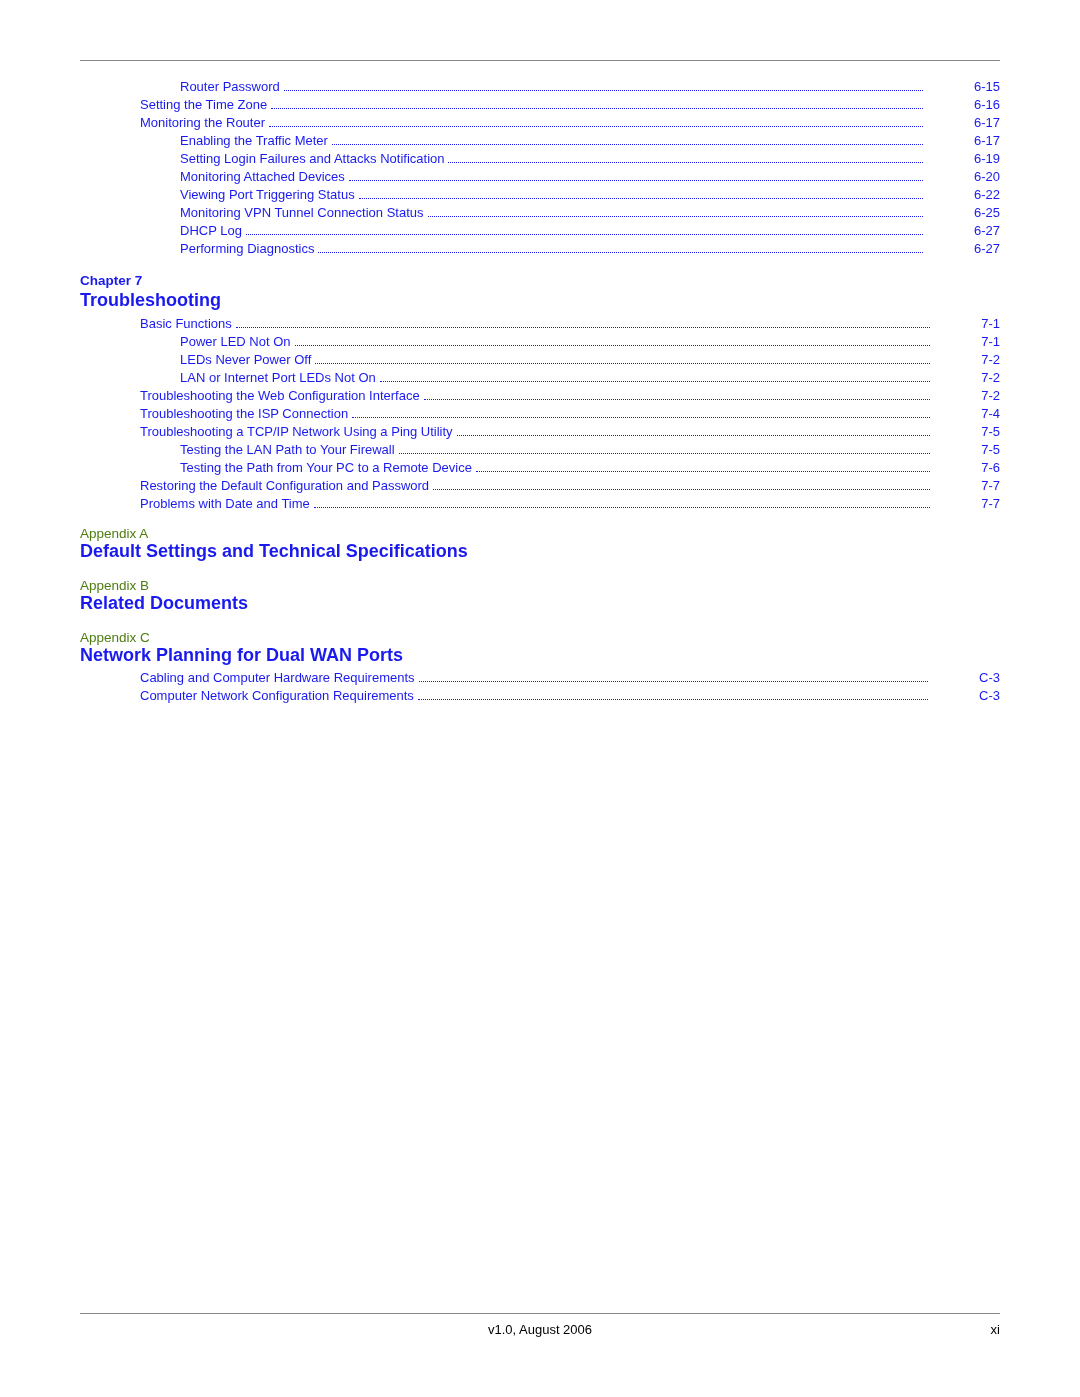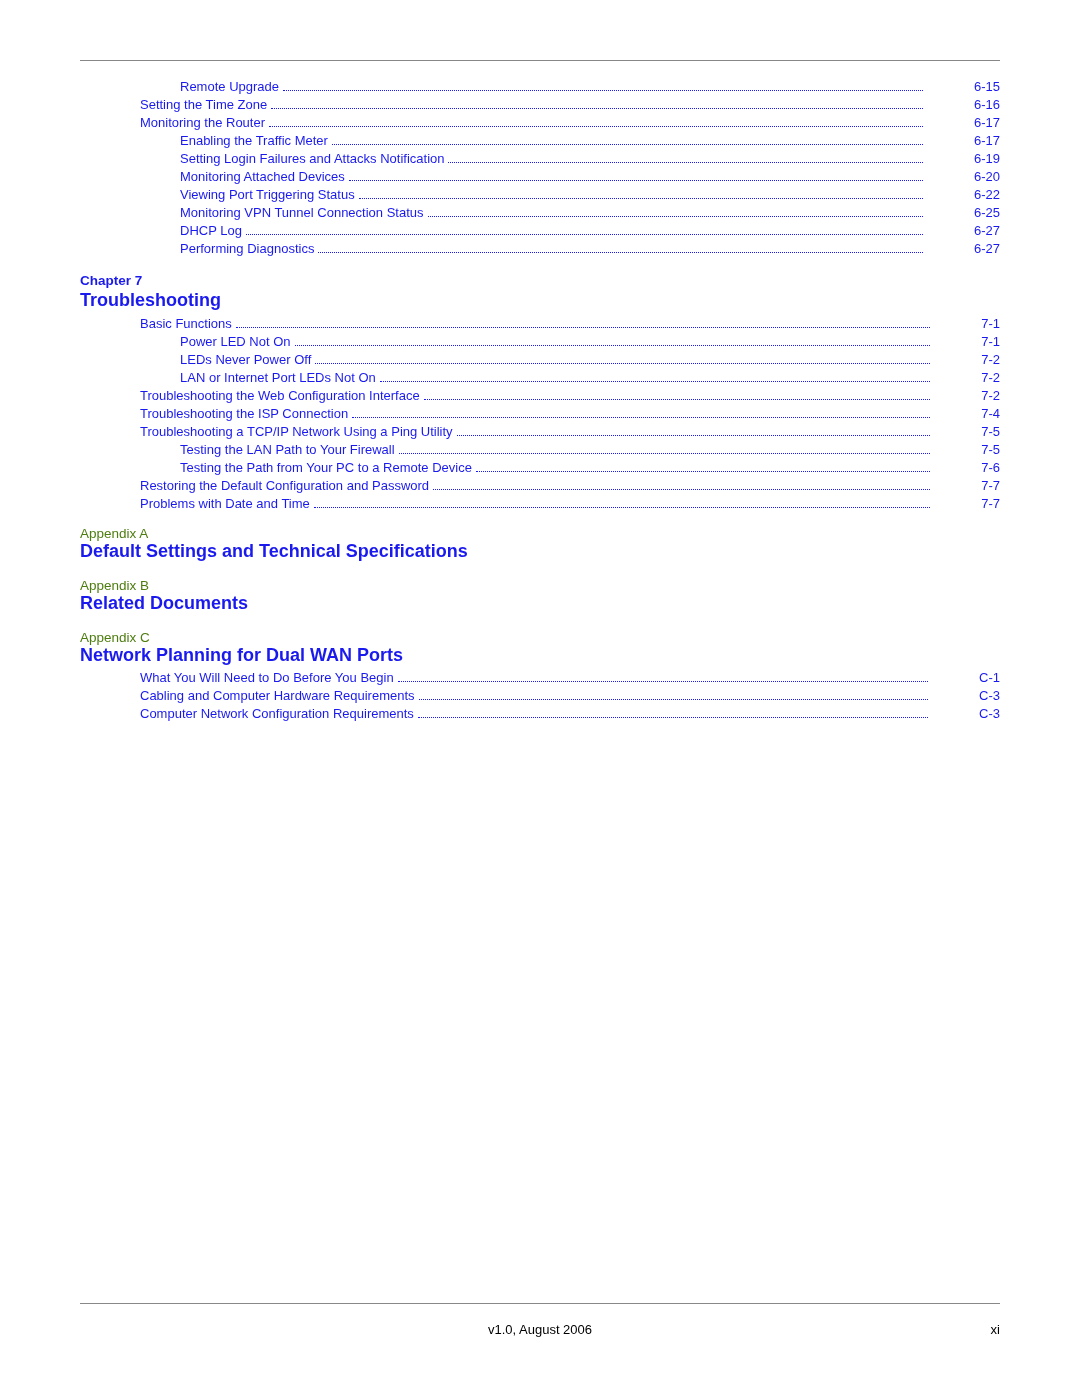--- a/index.html
+++ b/index.html
@@ -20,21 +20,20 @@
       display: flex;
       flex-direction: column;
     }
     .top-rule {
       border-top: 1.5px solid #888;
       margin-bottom: 18px;
     }
     .bottom-rule {
       border-top: 1.5px solid #888;
       margin-top: auto;
-      padding-top: 10px;
     }
     .toc-entry {
       display: flex;
       align-items: baseline;
       margin-bottom: 3px;
       color: #0000cc;
     }
     .toc-entry a, .toc-entry-text {
       color: #1a1aee;
       text-decoration: none;
@@ -97,21 +96,21 @@
   </style>
 </head>
 <body>
 
 <div class="page-container">
   <div class="top-rule"></div>
 
   <div>
 
   <div class="toc-entry indent-2">
-        <span class="toc-entry-text">Remote Upgrade</span>
+        <span class="toc-entry-text">Router Password</span>
         <span class="toc-dots"></span>
         <span class="toc-page">6-15</span>
       </div>
       <div class="toc-entry indent-1">
         <span class="toc-entry-text">Setting the Time Zone</span>
         <span class="toc-dots"></span>
         <span class="toc-page">6-16</span>
       </div>
       <div class="toc-entry indent-1">
         <span class="toc-entry-text">Monitoring the Router</span>
@@ -235,25 +234,20 @@
   </div>
 
   <div class="appendix-heading">
     <span>Appendix C</span>
   </div>
   <div class="appendix-subtitle">
     <span>Network Planning for Dual WAN Ports</span>
   </div>
 
   <div>
-  <div class="toc-entry indent-1">
-        <span class="toc-entry-text">What You Will Need to Do Before You Begin</span>
-        <span class="toc-dots"></span>
-        <span class="toc-page">C-1</span>
-      </div>
       <div class="toc-entry indent-1">
         <span class="toc-entry-text">Cabling and Computer Hardware Requirements</span>
         <span class="toc-dots"></span>
         <span class="toc-page">C-3</span>
       </div>
       <div class="toc-entry indent-1">
         <span class="toc-entry-text">Computer Network Configuration Requirements</span>
         <span class="toc-dots"></span>
         <span class="toc-page">C-3</span>
       </div>

